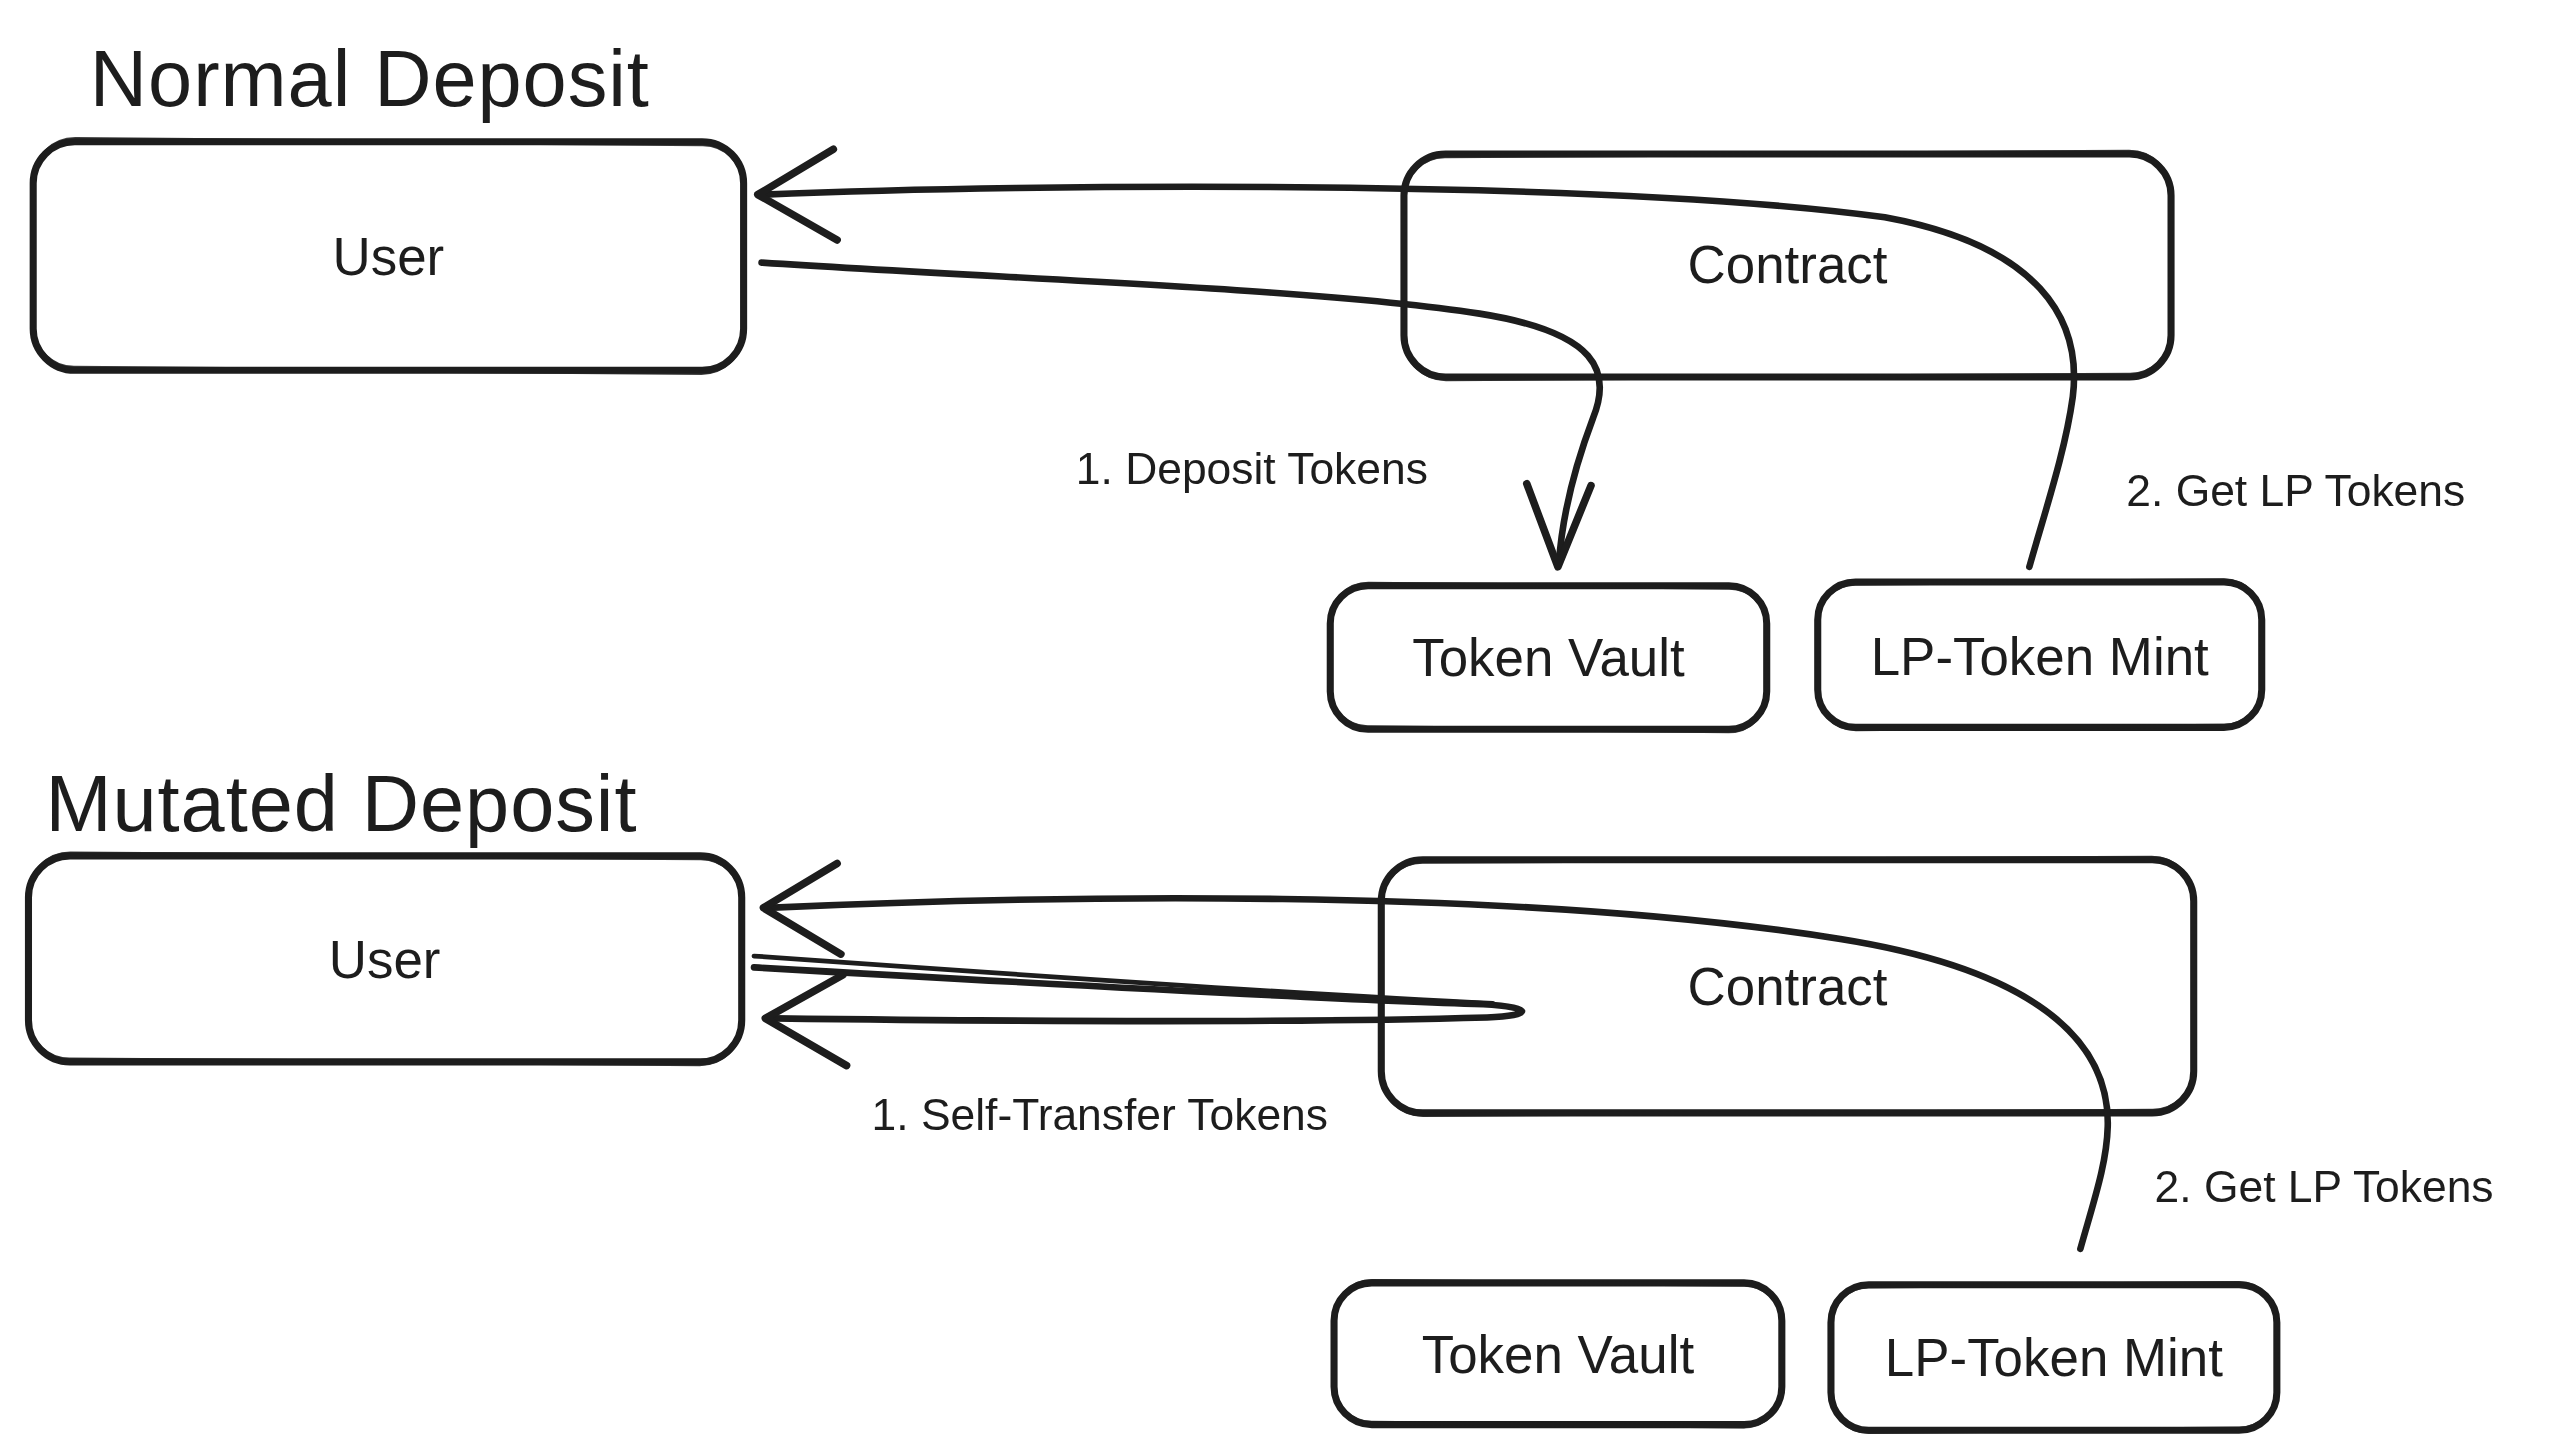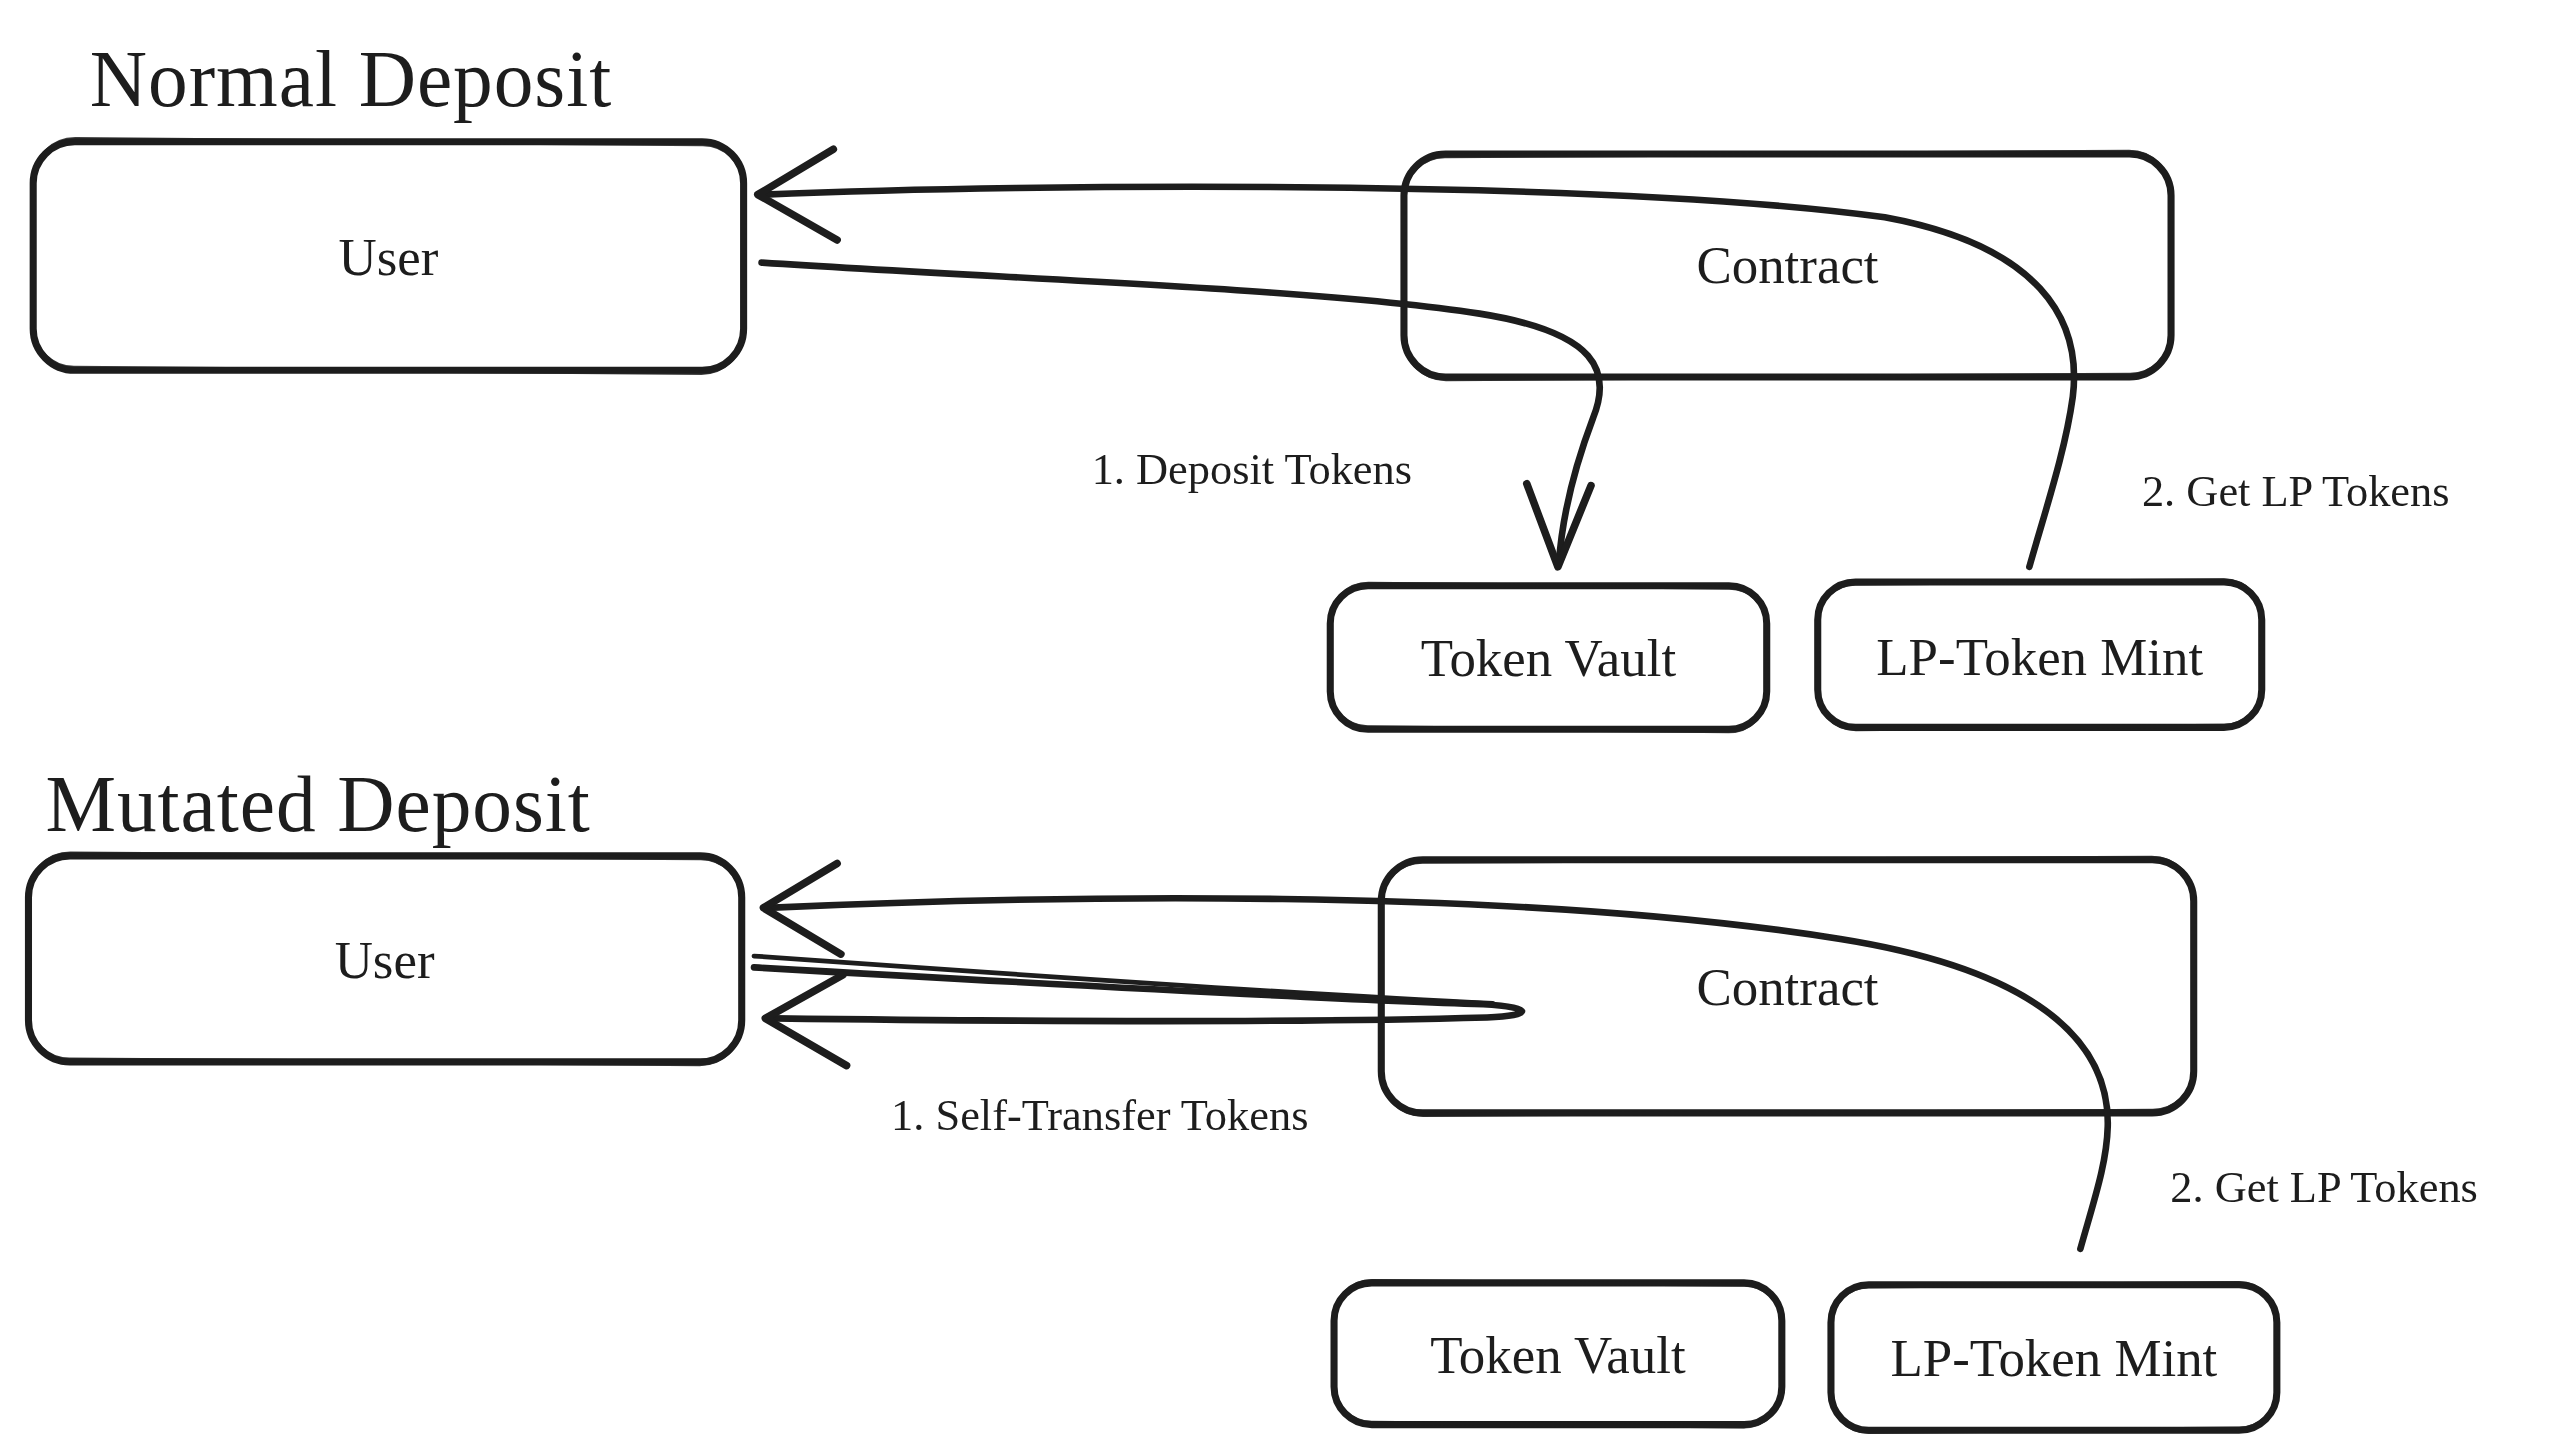--- a/index.html
+++ b/index.html
@@ -1,21 +1,21 @@
 <!DOCTYPE html>
 <html style="font-size:15px"><head>
 <meta charset="utf-8">
 <style>
   html, body { margin: 0; padding: 0; background: #ffffff; }
   .stage {
     position: relative;
     width: 2550px;
     height: 1452px;
     background: #ffffff;
-    font-family: Liberation Serif, serif;
+    font-family: Liberation Sans, sans-serif;
   }
   svg { display: block; }
 
   .box {
     fill: #ffffff;
     stroke: #1d1d1d;
     stroke-width: 7.5;
     stroke-linejoin: round;
   }
   .box-rough {

